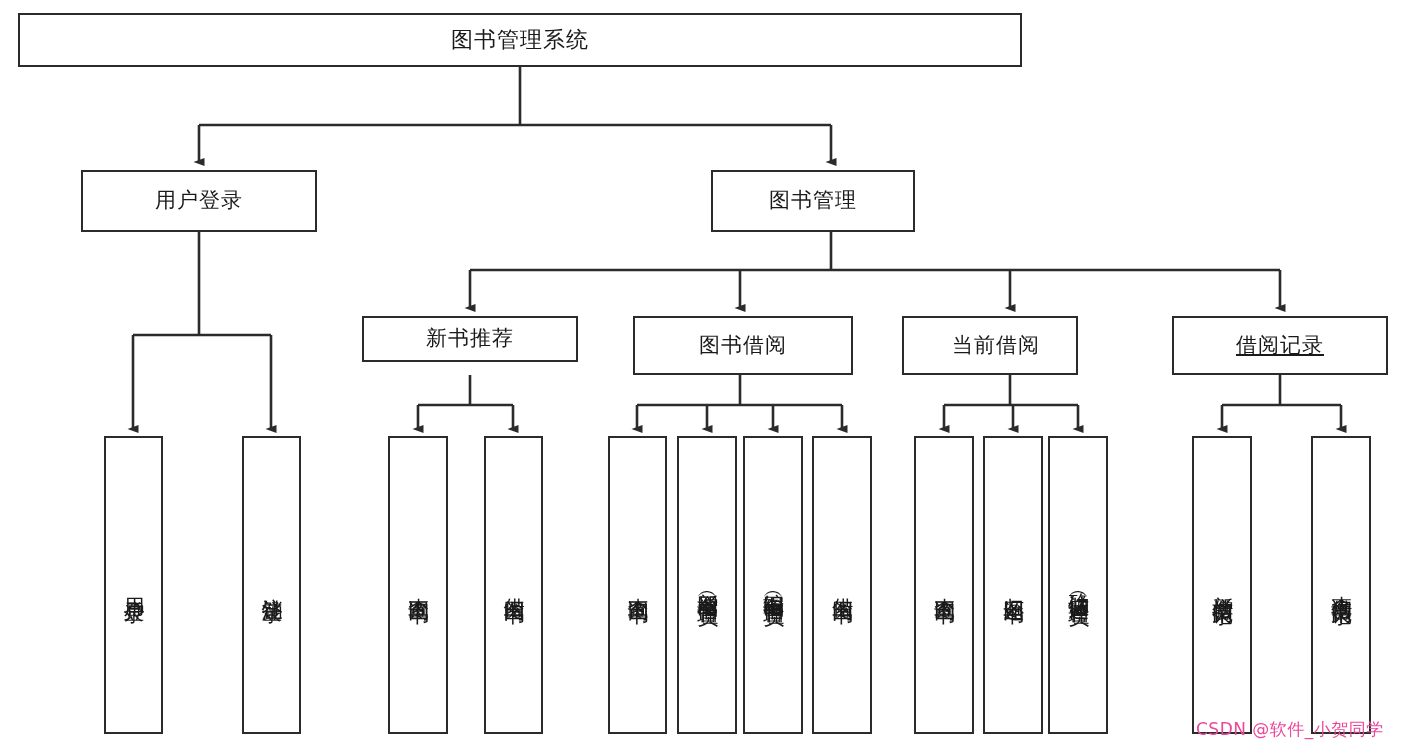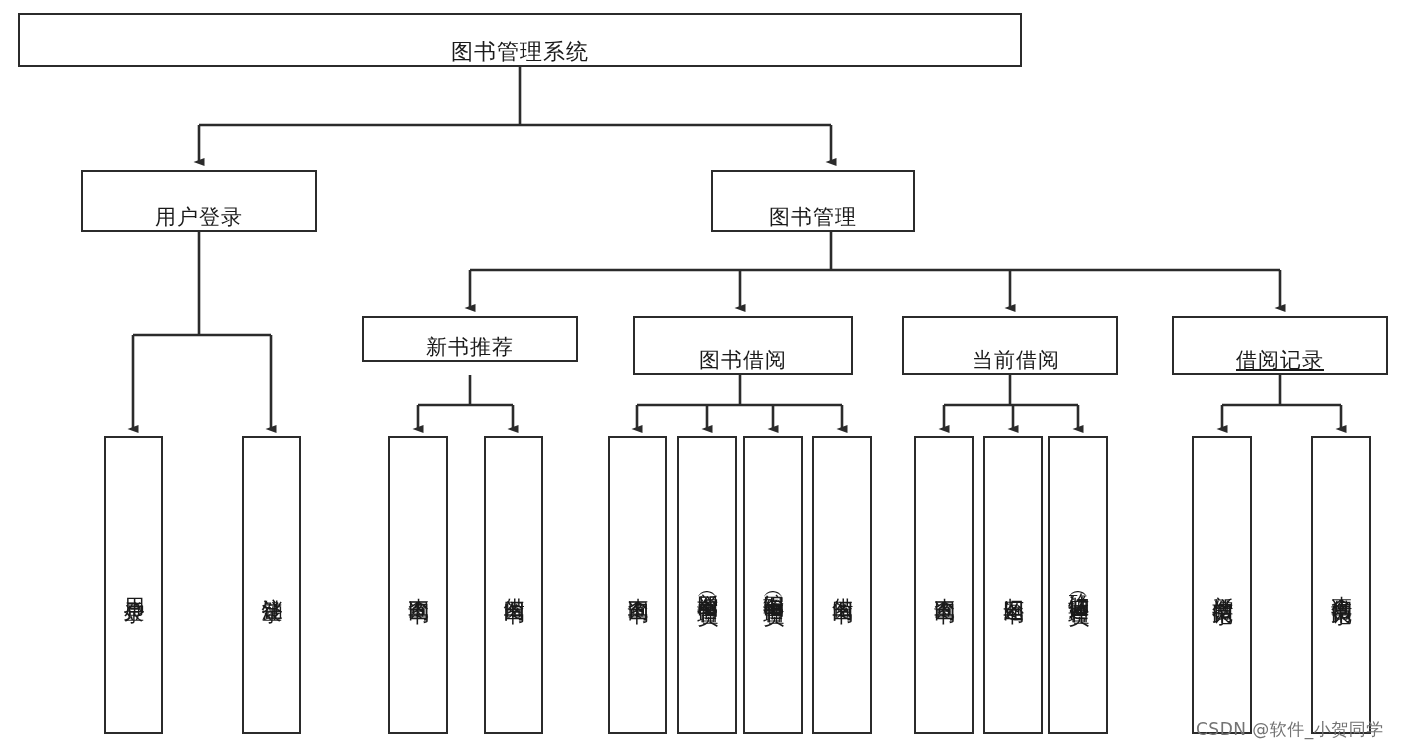--- a/index.html
+++ b/index.html
@@ -23,21 +23,21 @@
     width: 1405px;
     height: 747px;
     pointer-events: none;
   }
   .node {
     position: absolute;
     box-sizing: border-box;
     border: 2.5px solid #2b2b2b;
     background: #ffffff;
     display: flex;
-    align-items: flex-end;
+    align-items: center;
     justify-content: center;
     color: #1a1a1a;
   }
   .node.horiz {
     font-size: 21px;
     letter-spacing: 1px;
     line-height: 1.2;
   }
   .node.root {
     font-size: 22px;
@@ -52,21 +52,21 @@
     text-orientation: upright;
     font-size: 21px;
     line-height: 1.32;
     letter-spacing: 2px;
     white-space: nowrap;
     color: #1a1a1a;
   }
   .watermark {
     position: absolute;
     font-size: 17px;
-    color: #737373;
+    color: #ec4899;
     letter-spacing: 0.5px;
     white-space: nowrap;
     font-family: "DejaVu Sans", "Liberation Sans", sans-serif;
   }
 </style>
 </head>
 <body>
 
 <div id="canvas">
 
@@ -130,21 +130,21 @@
   <div class="node horiz" style="left:711px; top:170px; width:204px; height:62px;">
     <span>图书管理</span>
   </div>
 
   <div class="node horiz" style="left:362px; top:316px; width:216px; height:46px;">
     <span>新书推荐</span>
   </div>
   <div class="node horiz" style="left:633px; top:316px; width:220px; height:59px;">
     <span>图书借阅</span>
   </div>
-  <div class="node horiz" style="left:902px; top:316px; width:216px; height:59px;padding-left:12px;">
+  <div class="node horiz" style="left:902px; top:316px; width:176px; height:59px;padding-left:12px;">
     <span>当前借阅</span>
   </div>
   <div class="node horiz" style="left:1172px; top:316px; width:216px; height:59px;text-decoration:underline;">
     <span>借阅记录</span>
   </div>
 
   <div class="node leaf" style="left:104px; top:436px; width:59px; height:298px;">
     <span class="vtext">用户登录</span>
   </div>
   <div class="node leaf" style="left:242px; top:436px; width:59px; height:298px;">

